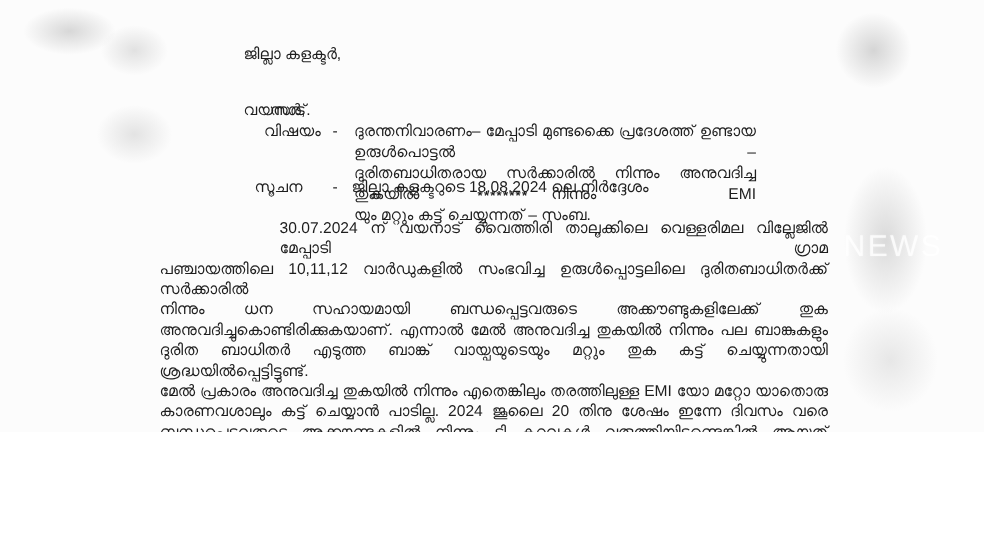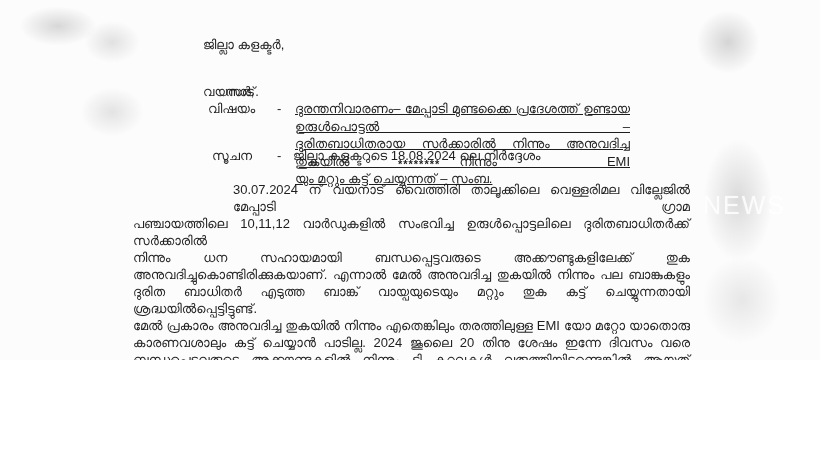--- a/index.html
+++ b/index.html
@@ -23,21 +23,21 @@
       radial-gradient(ellipse 60px 35px at 742px 425px,rgba(185,185,185,0.50), transparent 70%),
       #fcfcfc;
   }
   .abs { position: absolute; }
   .txt { font-size: 13px; line-height: 15.5px; white-space: pre; }
   .watermark {
     font-size: 25px; letter-spacing: 2px; font-weight: 400;
     color: rgba(255,255,255,0.78);
     text-shadow: 0 0 2px rgba(255,255,255,0.35);
   }
-  .subject-lines { width: 335px; text-decoration: underline; }
+  .subject-lines { width: 335px; }
   .sline { font-size: 13px; line-height: 17.6px; text-align: justify; text-align-last: justify; }
   .sline.last { text-align-last: left; }
   .sep { font-size: 11px; font-weight: bold; letter-spacing: 1px; }
   .body-block { width: 557px; }
   .bline { font-size: 13px; line-height: 17px; text-align: justify; text-align-last: justify; }
   .bline.indent { padding-left: 100px; }
   .bline.last { text-align-last: left; }
   svg.sig { display: block; }
 </style>
 </head>
@@ -46,21 +46,21 @@
 <div id="photo">
 
   <div class="abs txt" style="left:203px; top:6px;">
     <div>ജില്ലാ കളക്ടർ,</div>
     <div>വയനാട്.</div>
   </div>
 
 
   <div class="abs txt" style="left:177px; top:84px;margin-left:48px;">സർ,</div>
 
-  <div class="abs txt" style="left:208px; top:101px;">വിഷയം</div>
+  <div class="abs txt" style="left:220px; top:101px;">വിഷയം</div>
   <div class="abs txt" style="left:277px; top:101px;">-</div>
   <div class="abs subject-lines" style="left:295px; top:100px;">
     <div class="sline">ദുരന്തനിവാരണം– മേപ്പാടി മുണ്ടക്കൈ പ്രദേശത്ത് ഉണ്ടായ ഉരുൾപൊട്ടൽ –</div>
     <div class="sline">ദുരിതബാധിതരായ സർക്കാരിൽ നിന്നും അനുവദിച്ച തുകയിൽ നിന്നും EMI</div>
     <div class="sline last">യും  മറ്റും കട്ട് ചെയ്യുന്നത് – സംബ.</div>
   </div>
 
   <div class="abs txt" style="left:212px; top:148px;">സൂചന</div>
   <div class="abs txt" style="left:277px; top:148px;">-</div>
   <div class="abs txt" style="left:293px; top:148px;">ജില്ലാ കളക്ടറുടെ 18.08.2024 ലെ നിർദ്ദേശം</div>

